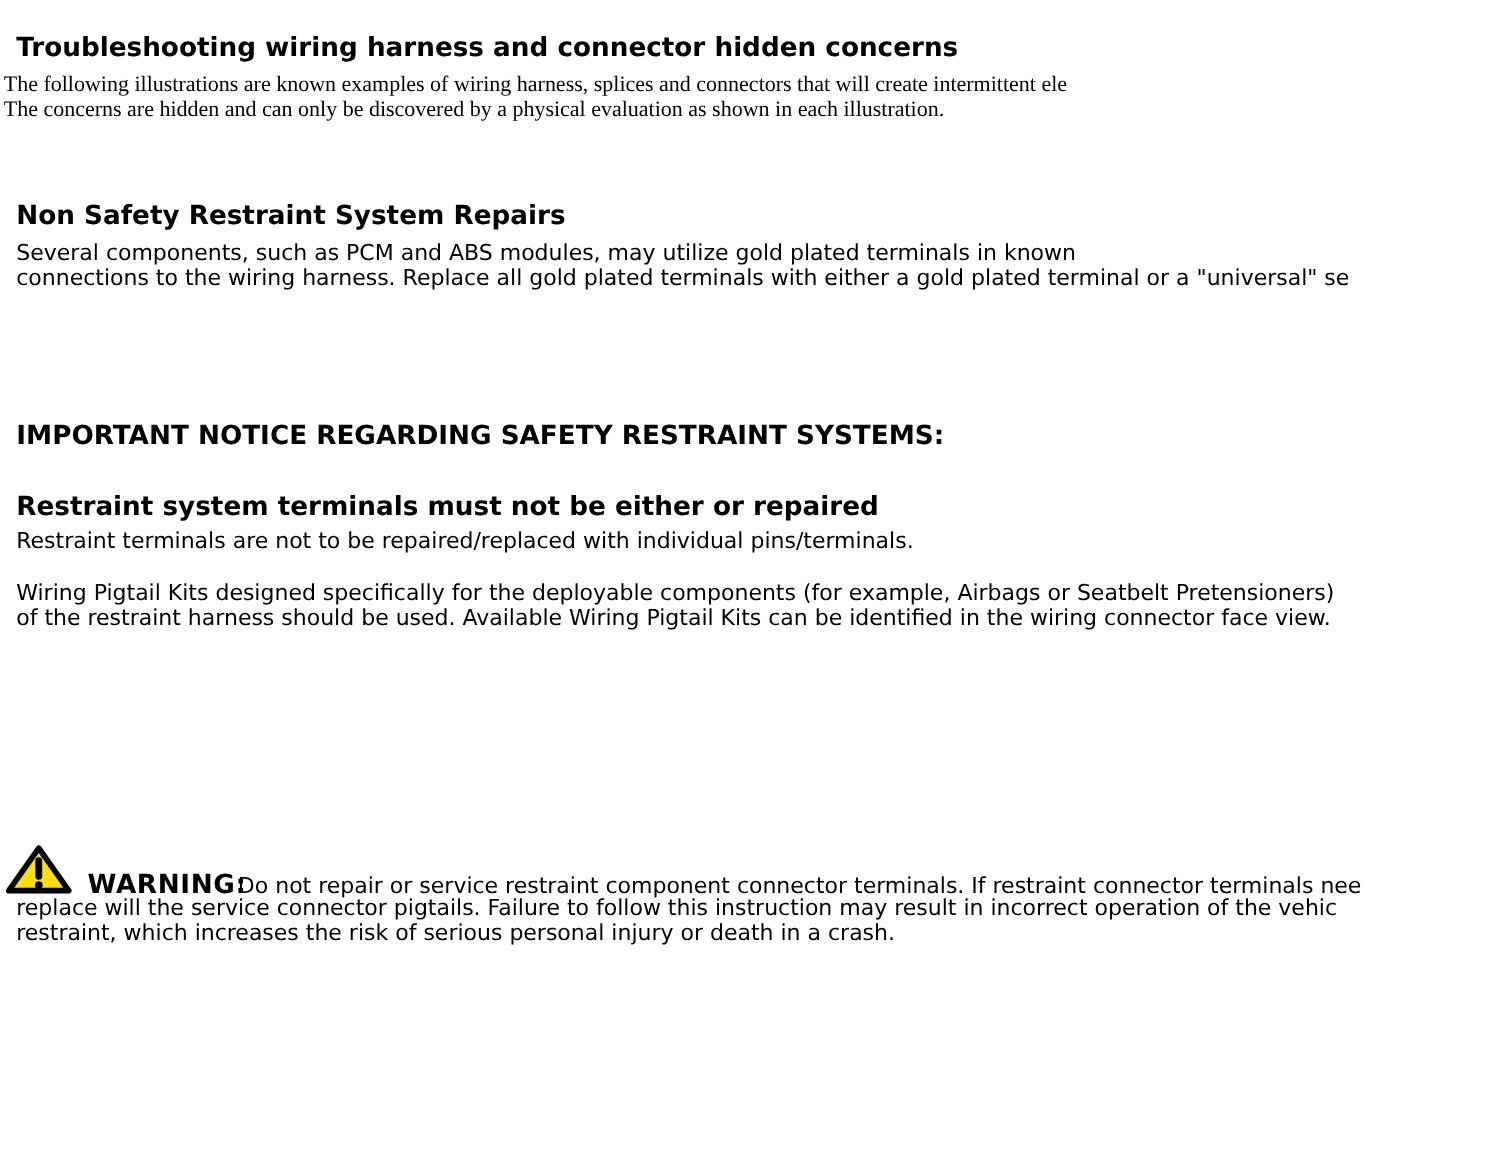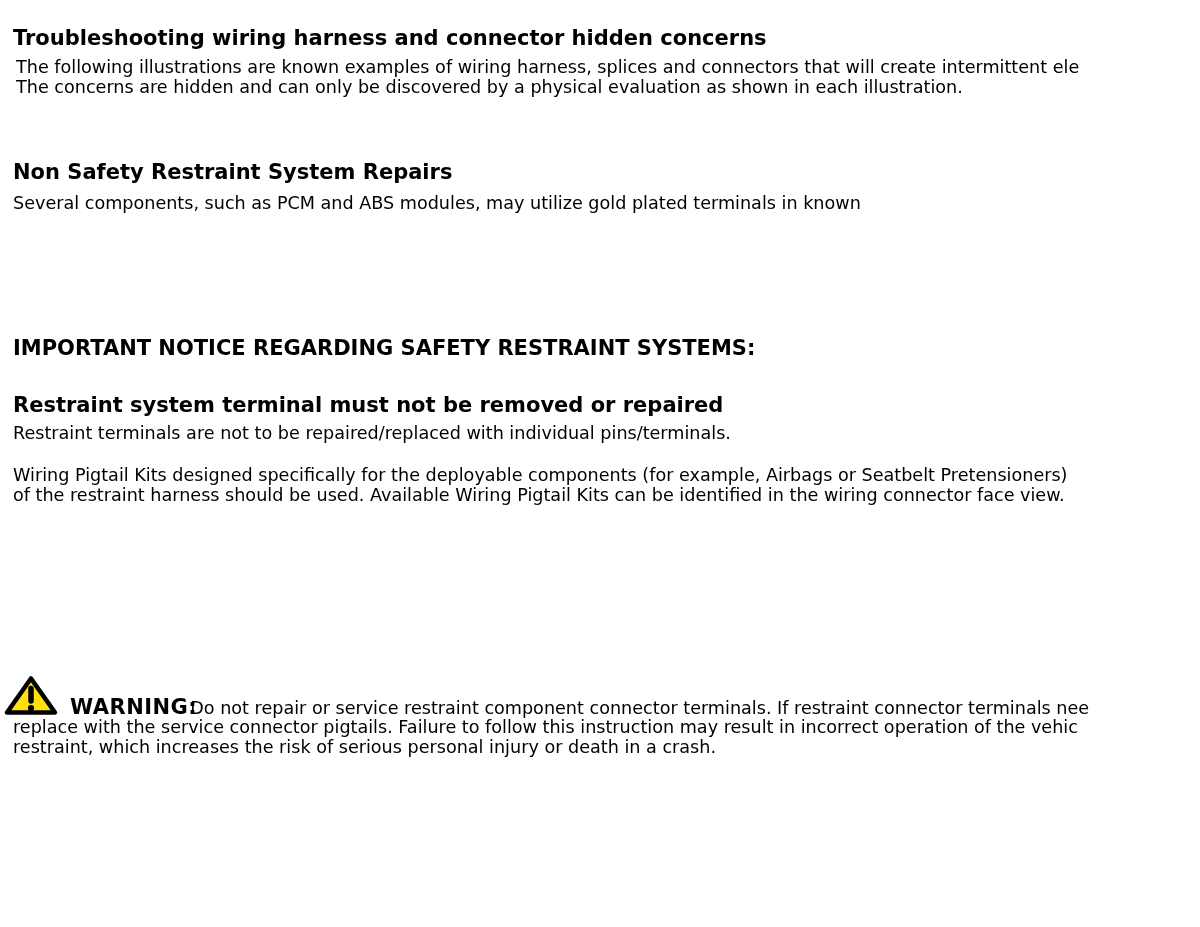--- a/index.html
+++ b/index.html
@@ -40,48 +40,49 @@
     letter-spacing: 0.5px;
   }
   .warning-text-after-label { margin-left: -7px; }
 </style>
 </head>
 <body>
 
 <div class="page">
 
   <div class="abs doc-heading" style="left:13px; top:26px;">Troubleshooting wiring harness and connector hidden concerns</div>
-  <div class="abs" style="left:16px; top:58px;">
+  <div class="abs" style="left:3px; top:58px;font-family:Liberation Serif, serif;">
     <div class="body-line">The following illustrations are known examples of wiring harness, splices and connectors that will create intermittent ele</div>
     <div class="body-line">The concerns are hidden and can only be discovered by a physical evaluation as shown in each illustration.</div>
   </div>
 
   <div class="abs doc-heading" style="left:13px; top:160px;">Non Safety Restraint System Repairs</div>
   <div class="abs" style="left:13px; top:194px;">
     <div class="body-line">Several components, such as PCM and ABS modules, may utilize gold plated terminals in known</div>
+    <div class="body-line">connections to the wiring harness. Replace all gold plated terminals with either a gold plated terminal or a "universal" se</div>
   </div>
 
   <div class="abs doc-heading" style="left:13px; top:336px;text-align:right;">IMPORTANT NOTICE REGARDING SAFETY RESTRAINT SYSTEMS:</div>
-  <div class="abs doc-heading" style="left:13px; top:393px;">Restraint system terminal must not be removed or repaired</div>
+  <div class="abs doc-heading" style="left:13px; top:393px;">Restraint system terminals must not be either or repaired</div>
   <div class="abs" style="left:13px; top:424px;">
     <div class="body-line">Restraint terminals are not to be repaired/replaced with individual pins/terminals.</div>
   </div>
   <div class="abs" style="left:13px; top:466px;">
     <div class="body-line">Wiring Pigtail Kits designed specifically for the deployable components (for example, Airbags or Seatbelt Pretensioners)</div>
     <div class="body-line">of the restraint harness should be used. Available Wiring Pigtail Kits can be identified in the wiring connector face view.</div>
   </div>
 
   <div class="abs warning-block">
     <span class="warning-icon-wrap">
       <svg width="56" height="41" viewBox="0 0 56 41" aria-hidden="true">
         <path d="M28 3.5 L52 37.5 L4 37.5 Z" fill="#ffdf0f" stroke="#000000" stroke-width="4.5" stroke-linejoin="round"></path>
         <path d="M28 13.5 L28 26" stroke="#000000" stroke-width="5.5" stroke-linecap="round" fill="none"></path>
         <circle cx="28" cy="33" r="3.1" fill="#000000"></circle>
       </svg>
     </span>
     <div class="body-line warning-line1">
       <span class="warning-label">WARNING:</span><span class="warning-text-after-label">Do not repair or service restraint component connector terminals. If restraint connector terminals nee</span>
     </div>
-    <div class="body-line warning-line2">replace with the service connector pigtails. Failure to follow this instruction may result in incorrect operation of the vehic</div>
+    <div class="body-line warning-line2">replace will the service connector pigtails. Failure to follow this instruction may result in incorrect operation of the vehic</div>
     <div class="body-line warning-line3">restraint, which increases the risk of serious personal injury or death in a crash.</div>
   </div>
 
 </div>
 
 </body></html>

